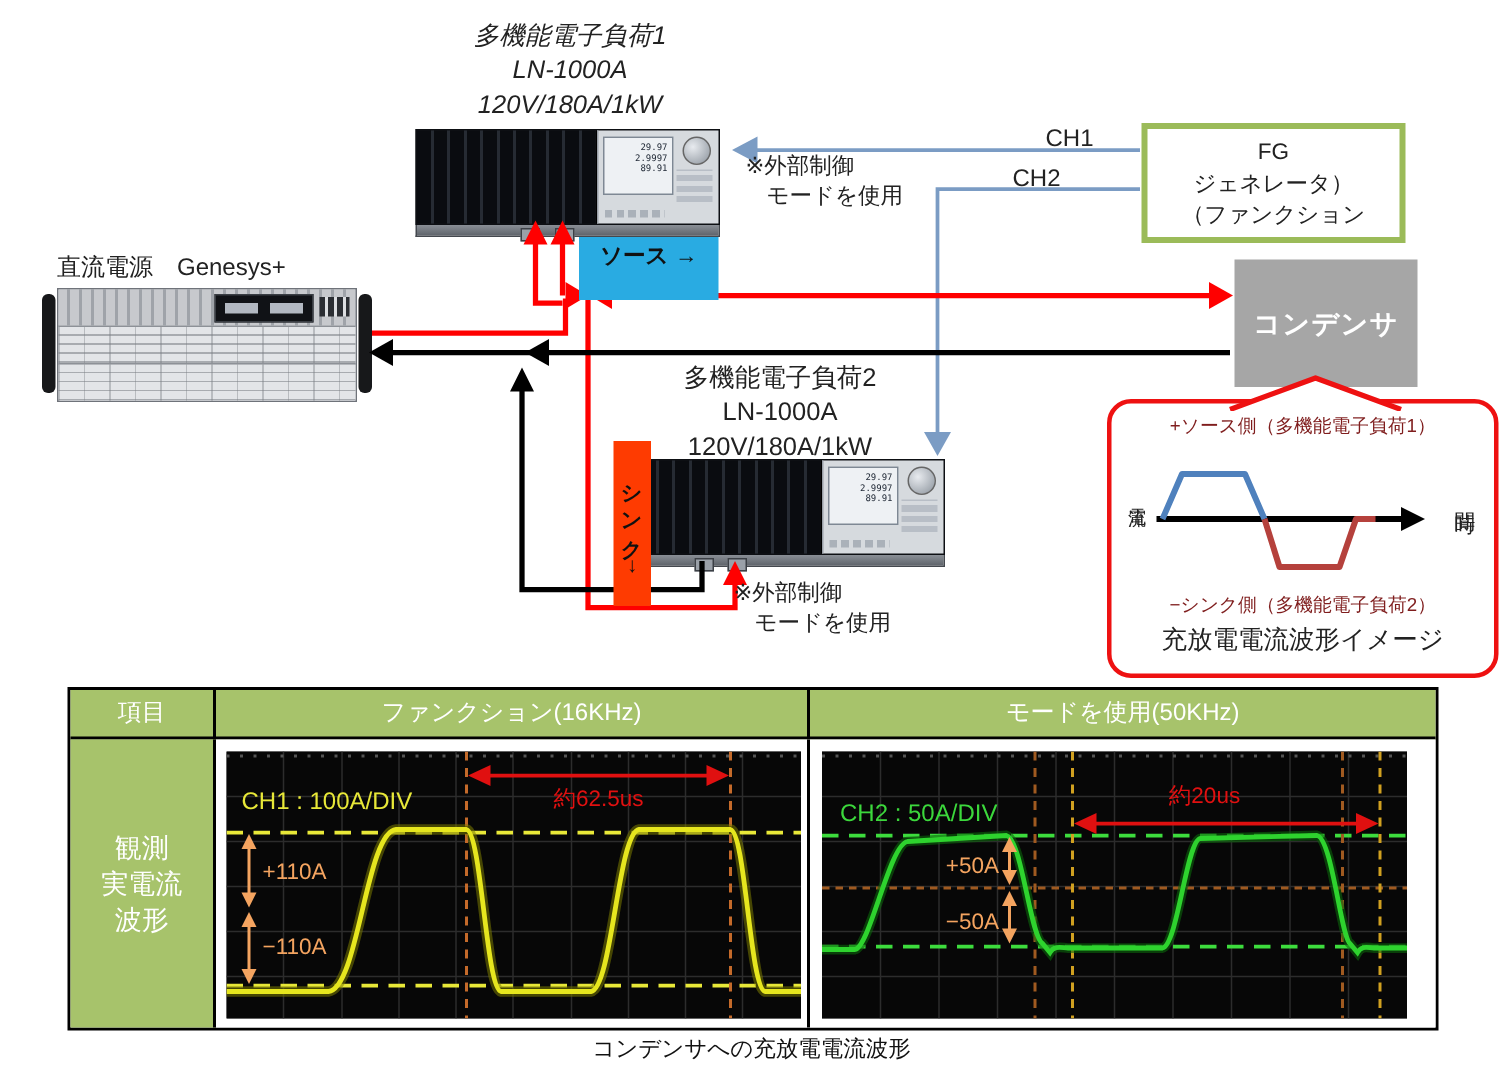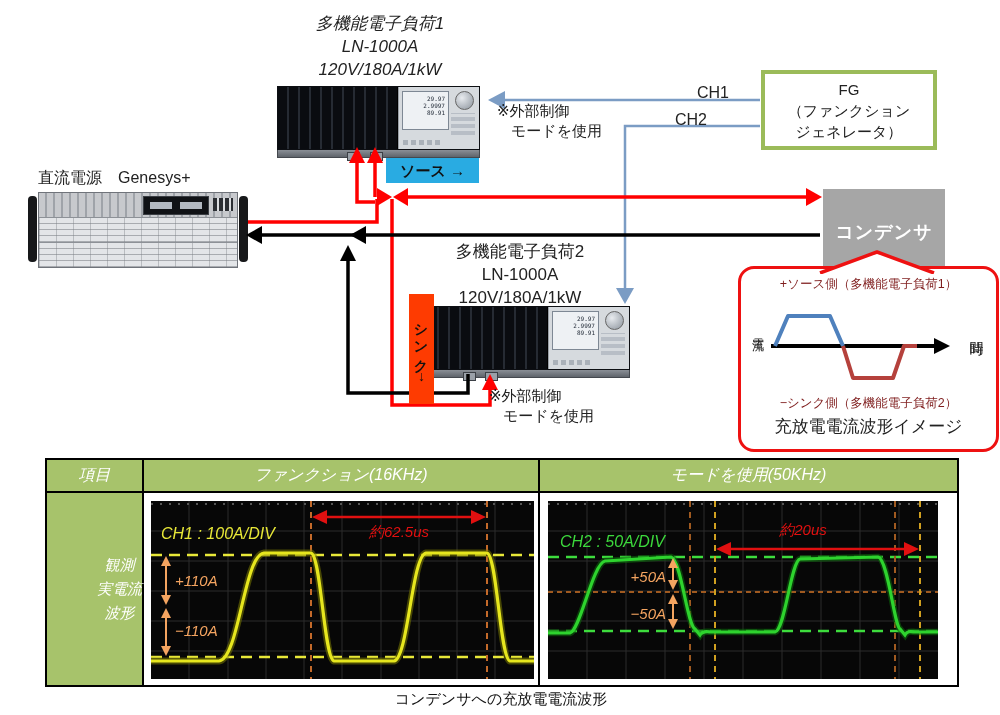--- a/index.html
+++ b/index.html
@@ -27,42 +27,42 @@
   .ps-disp:after{content:"";position:absolute;right:6px;top:5px;width:22px;height:7px;background:#cfd6df;opacity:.85;}
   .ps-btns{position:absolute;right:4px;top:5px;width:20px;height:13px;background:repeating-linear-gradient(90deg,#2b2e33 0 4px,#dcdee1 4px 6px);}
   .ps-grid{height:24px;border-bottom:1px solid #8d9197;background:
      repeating-linear-gradient(0deg,rgba(120,124,130,.55) 0 1px,transparent 1px 6px),
      repeating-linear-gradient(90deg,#b9bcc0 0 1px,#e3e5e8 1px 17px);}
   
   .devlabel{position:absolute;z-index:4;font-size:17px;line-height:23px;text-align:center;color:#222;}
   .note{position:absolute;z-index:4;font-size:15px;line-height:20px;color:#222;}
   .note .ind{margin-left:14px;}
   .tag-source{position:absolute;z-index:4;background:#29abe2;color:#111;font-size:15px;font-weight:bold;
-     width:93px;height:25px;line-height:25px;text-align:center;}
+     width:93px;height:42px;line-height:25px;text-align:center;}
   .tag-sink{position:absolute;z-index:4;background:#fe3b01;color:#111;font-weight:bold;width:25px;height:110px;
      display:flex;flex-direction:column;align-items:center;justify-content:center;font-size:14px;}
   .tag-sink .vtxt{writing-mode:vertical-rl;letter-spacing:2px;}
   .fgbox{position:absolute;z-index:4;border:4px solid #9bbb59;background:#fff;width:168px;height:72px;
-     display:flex;flex-direction:column;justify-content:center;text-align:center;font-size:15px;line-height:21px;color:#222;}
+     display:flex;flex-direction:column;justify-content:center;text-align:center;font-size:15px;line-height:21px;color:#222;margin-top:12px;}
   .chlabel{position:absolute;z-index:4;font-size:16px;color:#222;}
   .capbox{position:absolute;z-index:4;background:#a6a6a6;color:#fff;font-size:18px;font-weight:bold;
      width:122px;height:85px;display:flex;align-items:center;justify-content:center;letter-spacing:1px;}
   
   .callout{position:absolute;z-index:5;width:255px;height:180px;border:3.5px solid #ee1111;border-radius:16px;background:#fff;}
   .callout .cline{position:absolute;width:100%;text-align:center;font-size:12.5px;color:#7f1d1d;}
   .callout .ctitle{position:absolute;width:100%;text-align:center;font-size:17px;color:#222;}
   .vaxis{position:absolute;writing-mode:vertical-rl;font-size:12px;color:#222;}
   
-  .tblwrap{position:absolute;z-index:2;border:2px solid #000;background:#fff;font-style:italic;}
+  .tblwrap{position:absolute;z-index:2;border:2px solid #000;background:#fff;}
   .tbl{display:grid;grid-template-columns:97px 396px 417px;grid-template-rows:33px 192px;}
   .cell{border-right:2px solid #000;border-bottom:2px solid #000;position:relative;}
   .cell.last{border-right:none;}
   .cell.bot{border-bottom:none;}
   .hd{background:#a7c36b;color:#fff;font-size:16px;display:flex;align-items:center;justify-content:center;}
-  .rowlab{background:#a7c36b;color:#fff;font-size:15px;line-height:24px;display:flex;align-items:center;justify-content:flex-end;text-align:center;}
+  .rowlab{background:#a7c36b;color:#fff;font-size:18px;line-height:24px;display:flex;align-items:center;justify-content:center;text-align:center;}
   .scope{position:absolute;background:#070707;}
   .caption{position:absolute;z-index:2;font-size:15px;color:#111;}
   svg text{font-family:"Liberation Sans","DejaVu Sans",sans-serif;}
 </style>
 </head>
 <body>
 
 <div id="canvas">
 
   <div class="devlabel" style="left:280px;top:12px;width:200px;font-style:italic;">
@@ -108,27 +108,27 @@
           <div class="ps-btns"></div>
         </div>
         <div class="ps-grid"></div>
         <div class="ps-grid" style="border-bottom:none;"></div>
       </div>
     </div>
   </div>
 
   <div class="fgbox" style="left:761px;top:70px;">
     <div>FG</div>
+    <div>ジェネレータ）</div>
     <div>（ファンクション</div>
-    <div>ジェネレータ）</div>
   </div>
   <div class="chlabel" style="left:697px;top:84px;">CH1</div>
   <div class="chlabel" style="left:675px;top:111px;text-align:center;">CH2</div>
 
-  <div class="capbox" style="left:823px;top:189px;">コンデンサ</div>
+  <div class="capbox" style="left:823px;top:173px;">コンデンサ</div>
 
   <div class="devlabel" style="left:420px;top:240px;width:200px;">
     <div>多機能電子負荷2</div>
     <div>LN-1000A</div>
     <div>120V/180A/1kW</div>
   </div>
   <div class="device" style="left:427px;top:306px;width:203px;">
     <div class="ld-body">
       <div class="ld-grille"></div>
       <div class="ld-panel">

